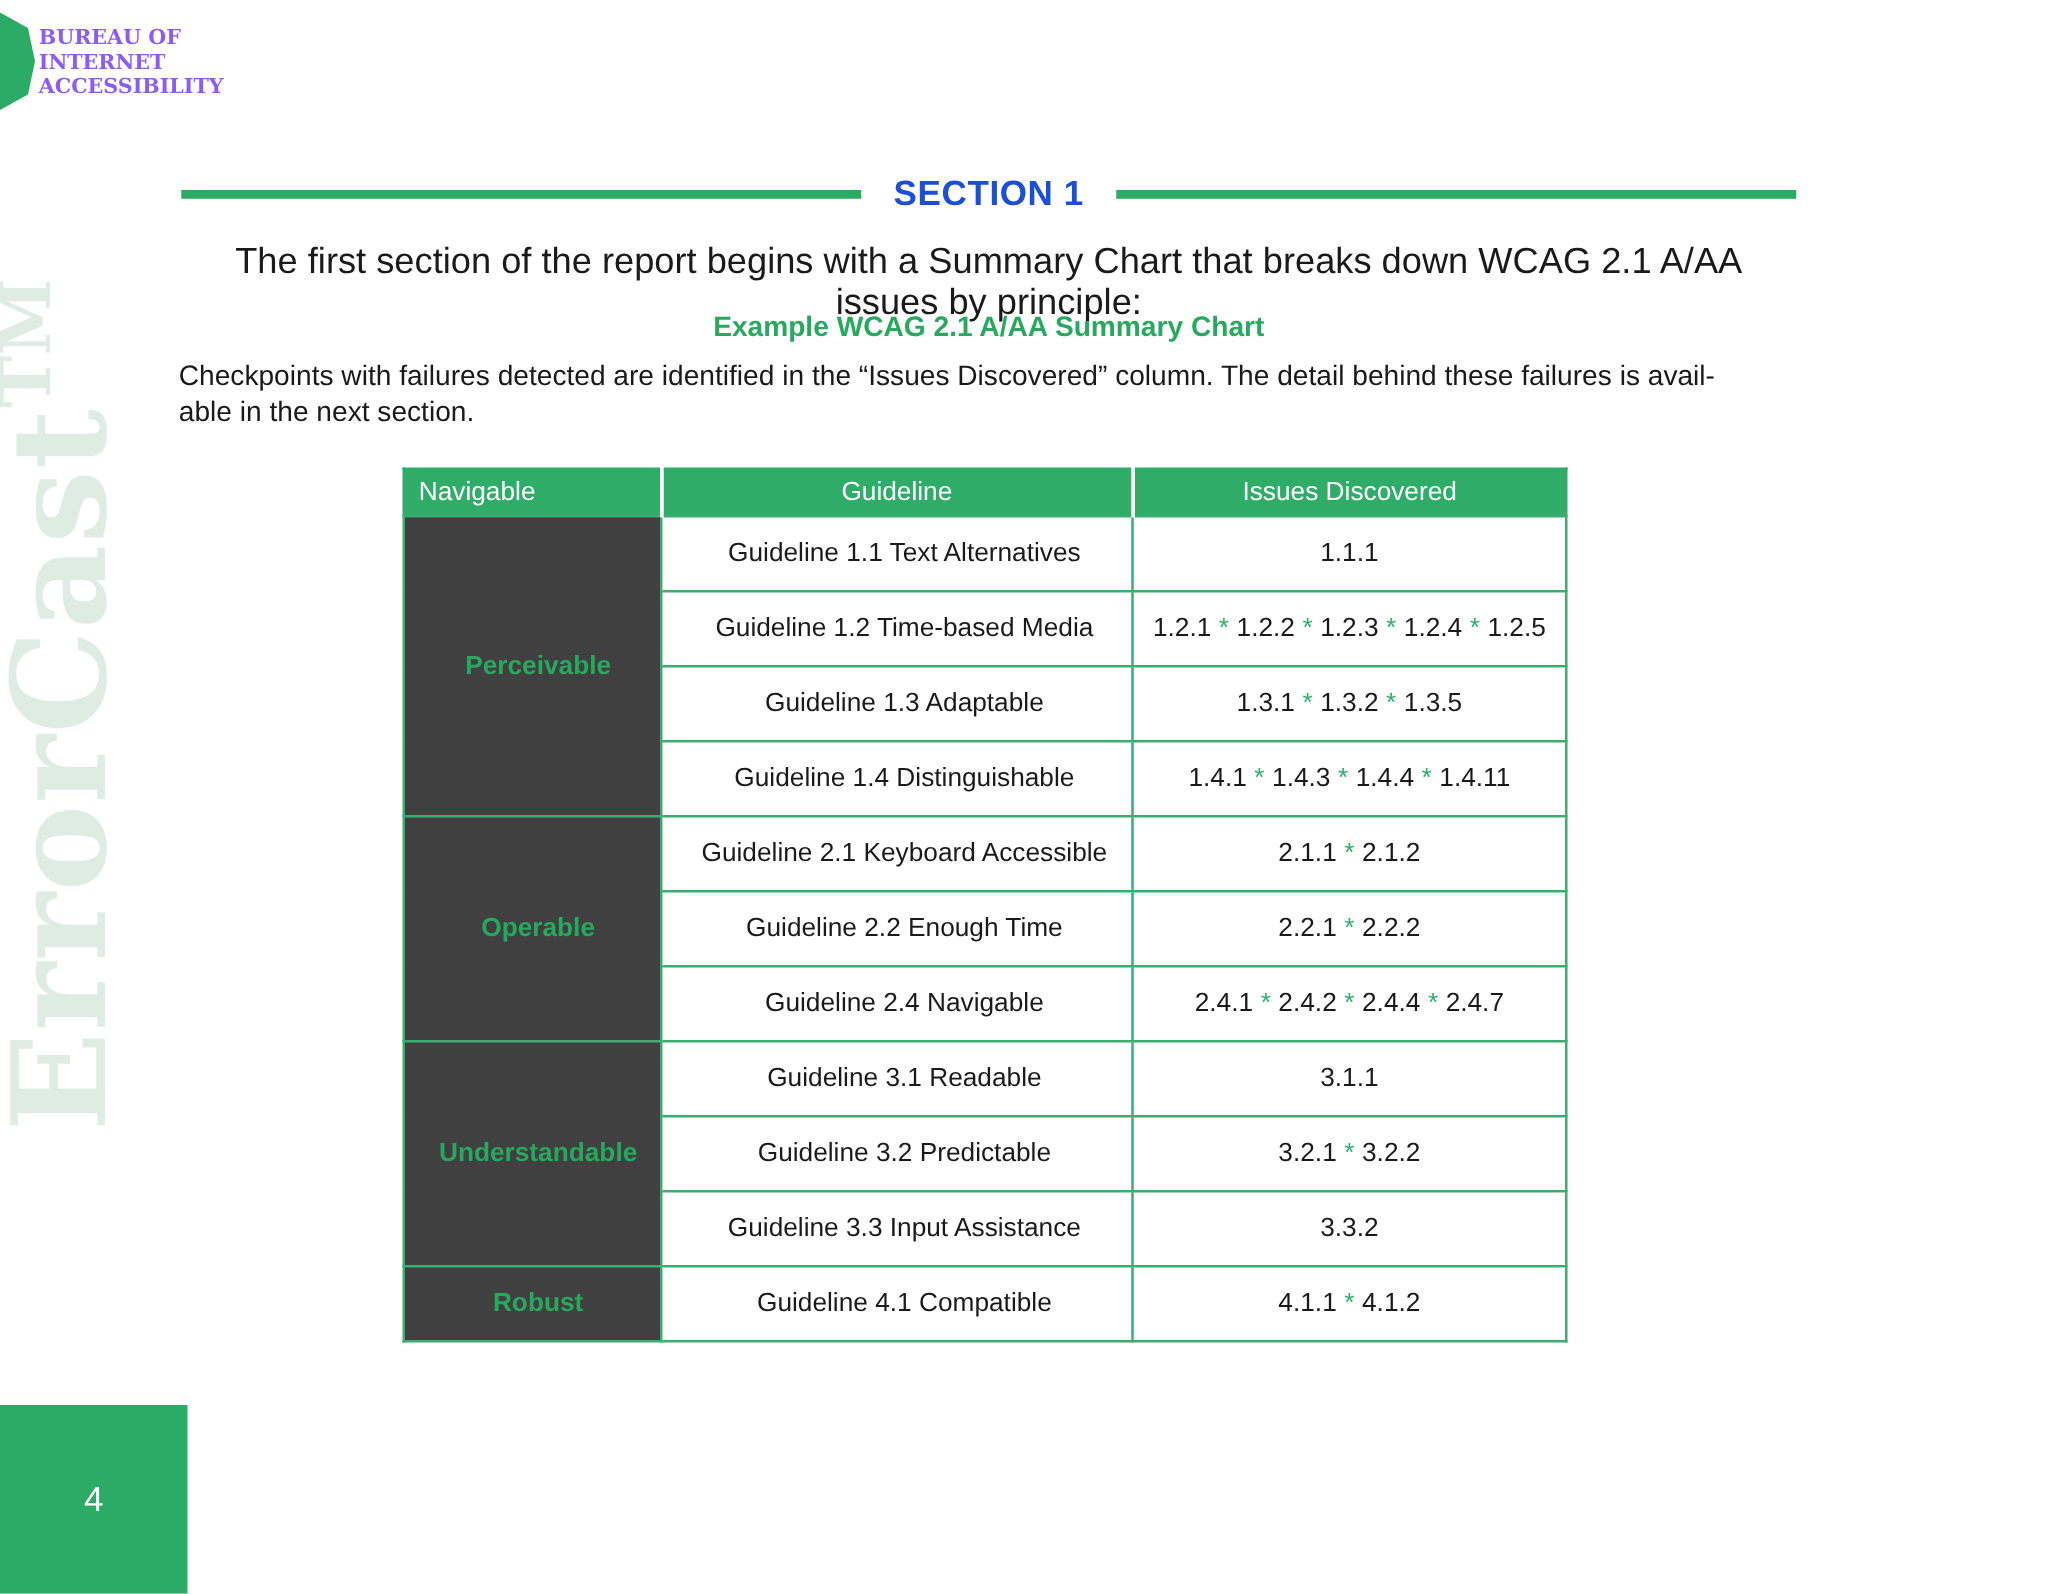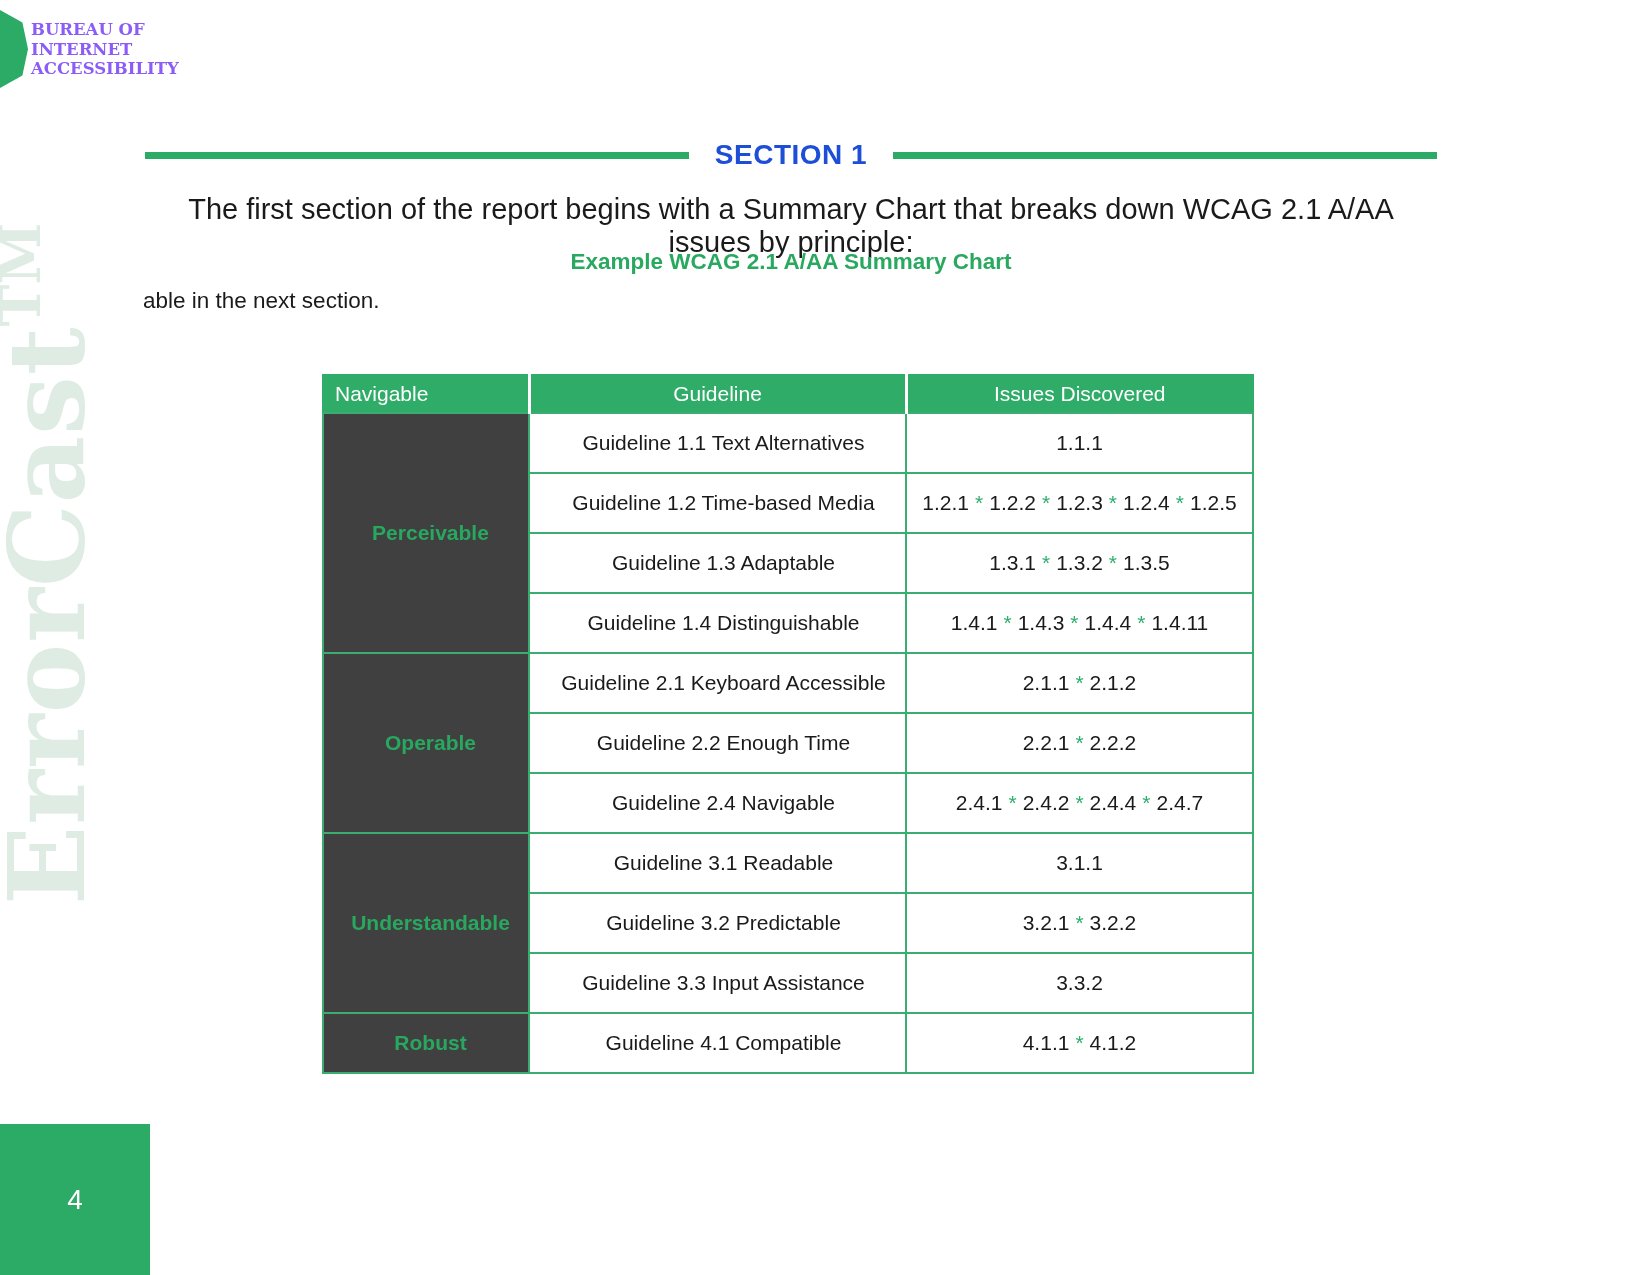--- a/index.html
+++ b/index.html
@@ -118,20 +118,21 @@
     <div class="rule"></div>
     <div class="section-title">SECTION 1</div>
     <div class="rule"></div>
   </div>
 
   <div class="intro">The first section of the report begins with a Summary Chart that breaks down WCAG 2.1 A/AA issues by principle:</div>
 
   <div class="chart-title">Example WCAG 2.1 A/AA Summary Chart</div>
 
   <div class="desc">
+    <div>Checkpoints with failures detected are identified in the “Issues Discovered” column. The detail behind these failures is avail-</div>
     <div>able in the next section.</div>
   </div>
 
   <table class="summary-table">
     <colgroup>
       <col class="c-principle">
         <col class="c-guideline">
         <col class="c-issues">
     </colgroup>
     <thead>

